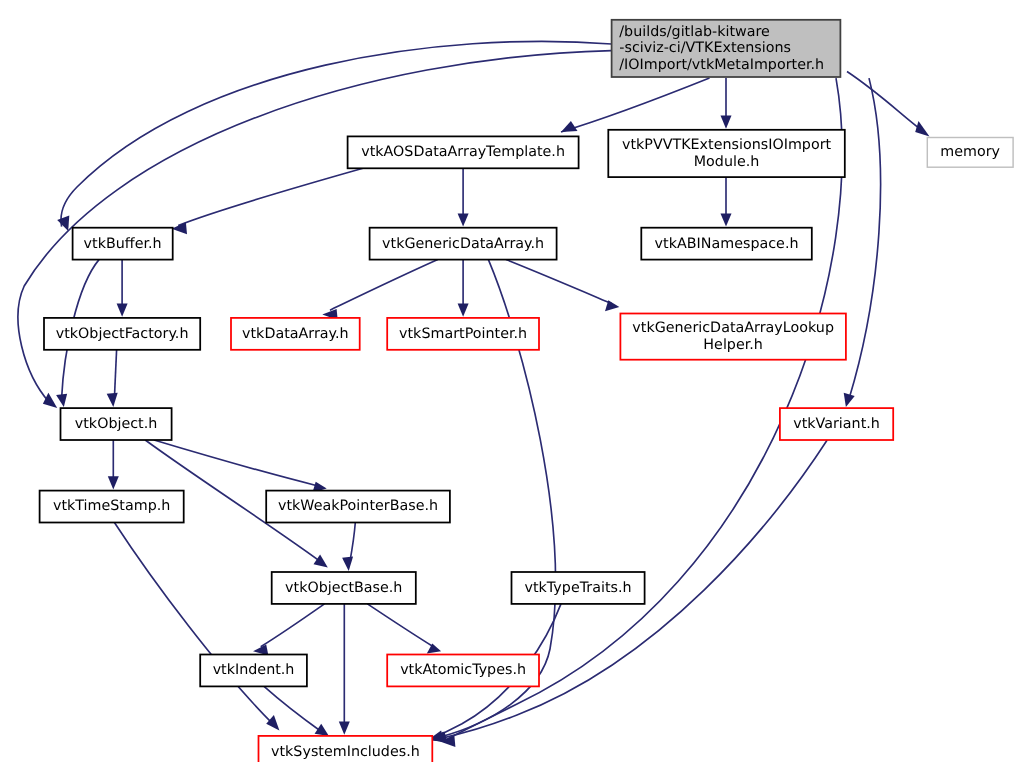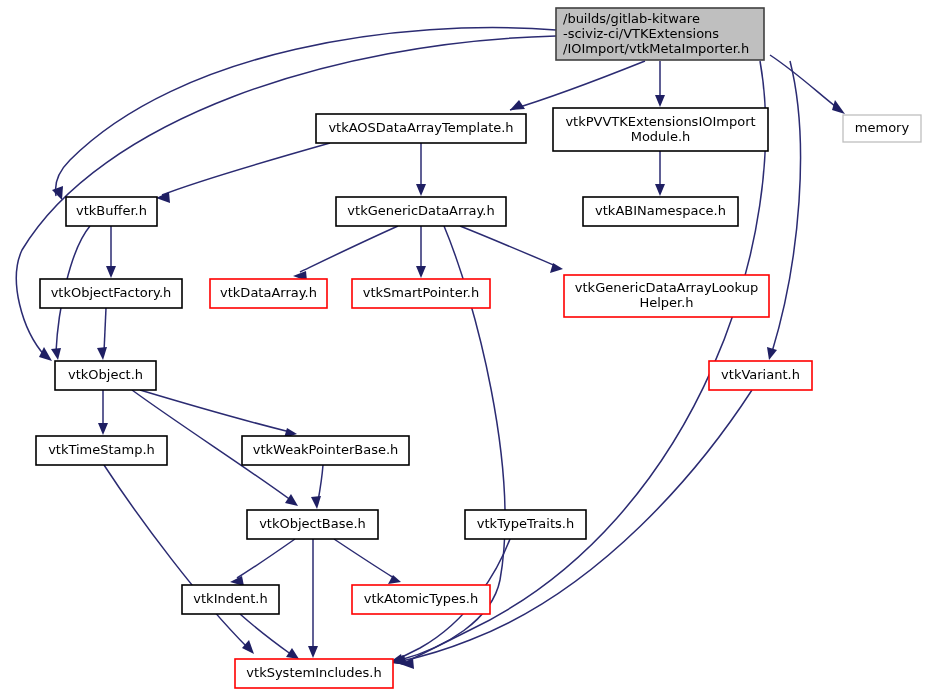--- a/index.html
+++ b/index.html
@@ -10,20 +10,21 @@
   body {
     width: 926px;
     height: 693px;
     font-family: "DejaVu Sans", "Liberation Sans", sans-serif;
     overflow: hidden;
   }
   #graph-root {
     position: relative;
     width: 926px;
     height: 655px;
+    margin-top: 10px;
   }
   svg#depgraph {
     position: absolute;
     top: 0;
     left: 0;
     width: 926px;
     height: 693px;
   }
   .node-box {
     fill: #ffffff;

